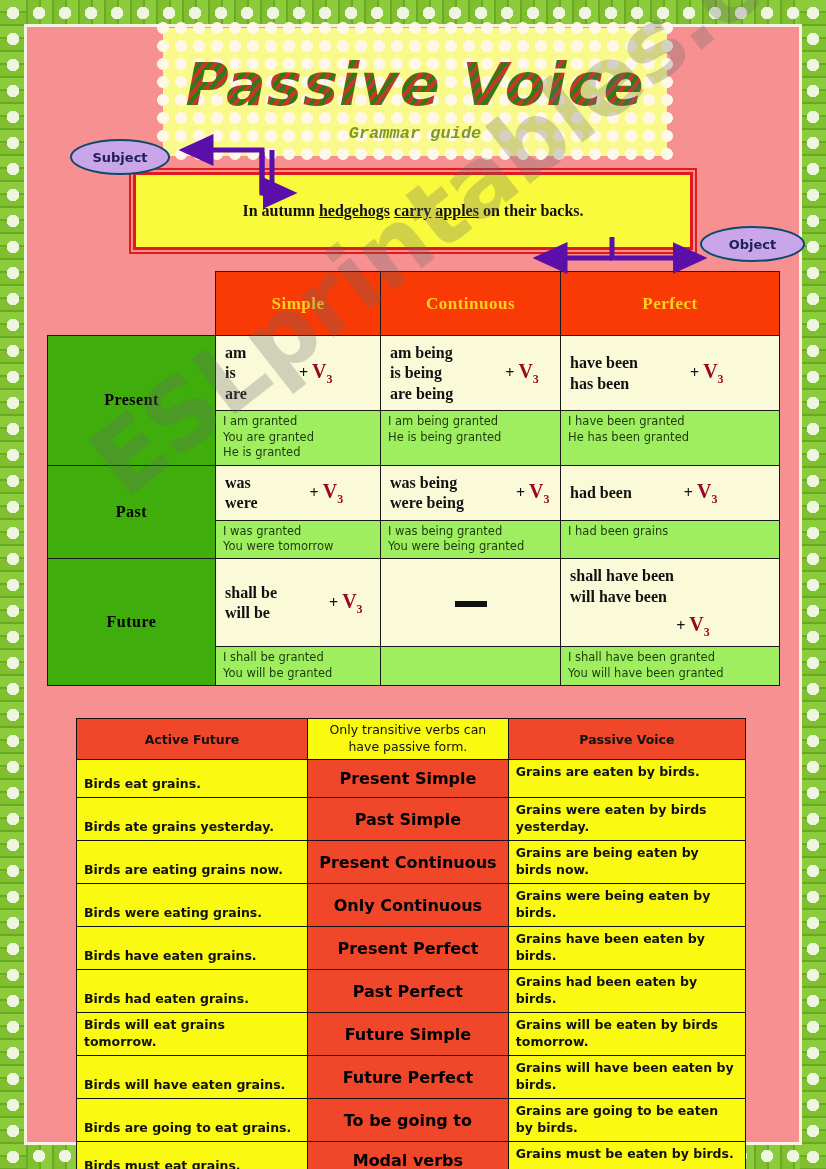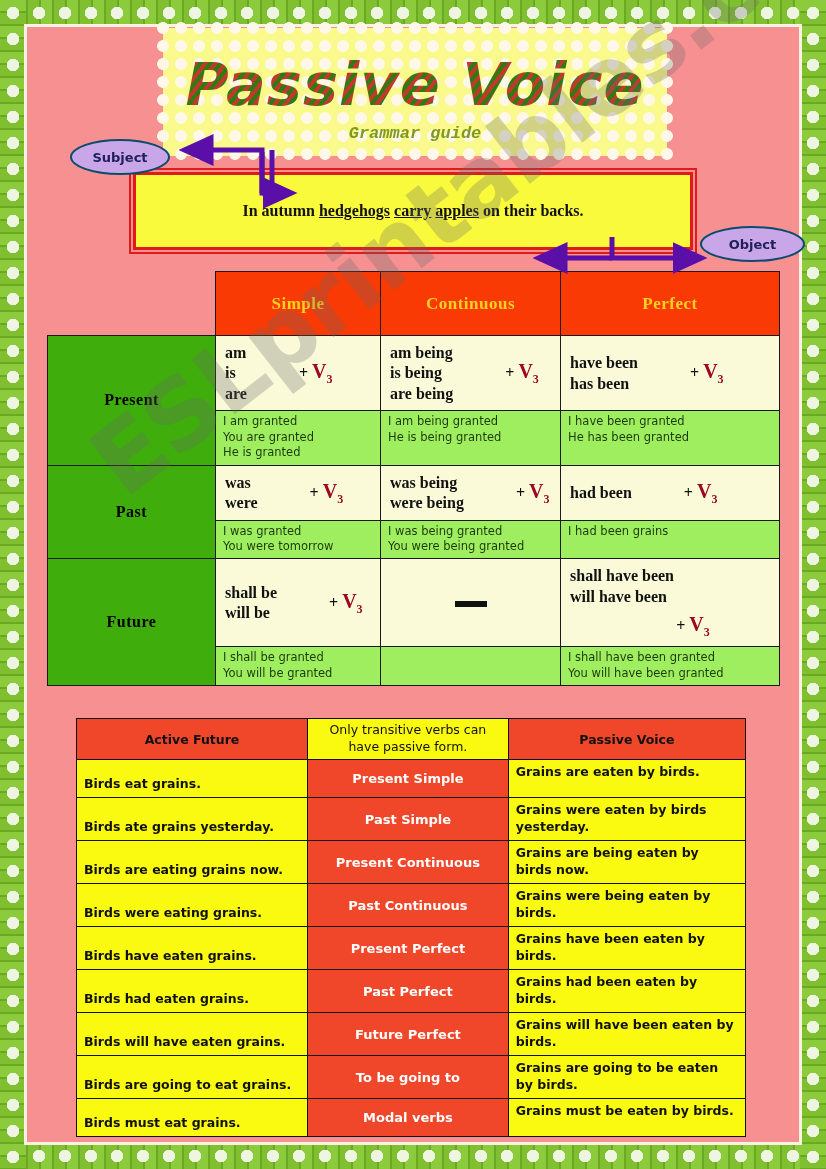--- a/index.html
+++ b/index.html
@@ -268,24 +268,24 @@
     font-weight: bold;
     font-size: 12.5px;
     padding: 4px 7px 5px 7px !important;
     height: 38px;
     line-height: 1.32;
   }
   .vt-active { vertical-align: bottom; }
   .vt-passive { vertical-align: top; }
   .vt-tense {
     background: #F0472B;
-    color: #ffffff;
-    font-family: "DejaVu Sans", sans-serif;
-    font-weight: bold;
-    font-size: 13px;
+    color: #000000;
+    font-family: "DejaVu Sans", sans-serif;
+    font-weight: bold;
+    font-size: 16px;
     text-align: center;
     vertical-align: middle;
   }
 </style>
 </head>
 <body>
 
 <div id="page">
 
   <div class="border-band bb-top"></div>
@@ -478,34 +478,39 @@
           <td class="vt-tense">Past Simple</td>
           <td class="vt-passive">Grains were eaten by birds yesterday.</td>
         </tr>
         <tr>
           <td class="vt-active">Birds are eating grains now.</td>
           <td class="vt-tense">Present Continuous</td>
           <td class="vt-passive">Grains are being eaten by birds now.</td>
         </tr>
         <tr>
           <td class="vt-active">Birds were eating grains.</td>
-          <td class="vt-tense">Past Continuous</td>
+          <td class="vt-tense">Only Continuous</td>
           <td class="vt-passive">Grains were being eaten by birds.</td>
         </tr>
         <tr>
           <td class="vt-active">Birds have eaten grains.</td>
           <td class="vt-tense">Present Perfect</td>
           <td class="vt-passive">Grains have been eaten by birds.</td>
         </tr>
         <tr>
           <td class="vt-active">Birds had eaten grains.</td>
           <td class="vt-tense">Past Perfect</td>
           <td class="vt-passive">Grains had been eaten by birds.</td>
         </tr>
         <tr>
+          <td class="vt-active">Birds will eat grains tomorrow.</td>
+          <td class="vt-tense">Future Simple</td>
+          <td class="vt-passive">Grains will be eaten by birds tomorrow.</td>
+        </tr>
+        <tr>
           <td class="vt-active">Birds will have eaten grains.</td>
           <td class="vt-tense">Future Perfect</td>
           <td class="vt-passive">Grains will have been eaten by birds.</td>
         </tr>
         <tr>
           <td class="vt-active">Birds are going to eat grains.</td>
           <td class="vt-tense">To be going to</td>
           <td class="vt-passive">Grains are going to be eaten by birds.</td>
         </tr>
         <tr>

